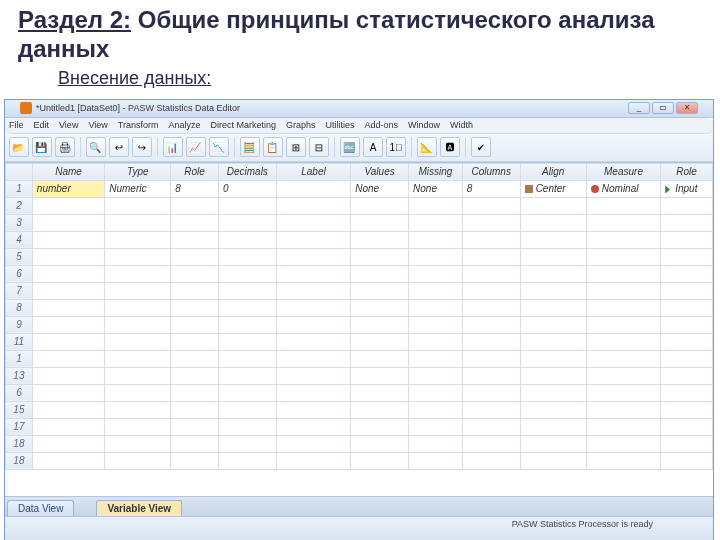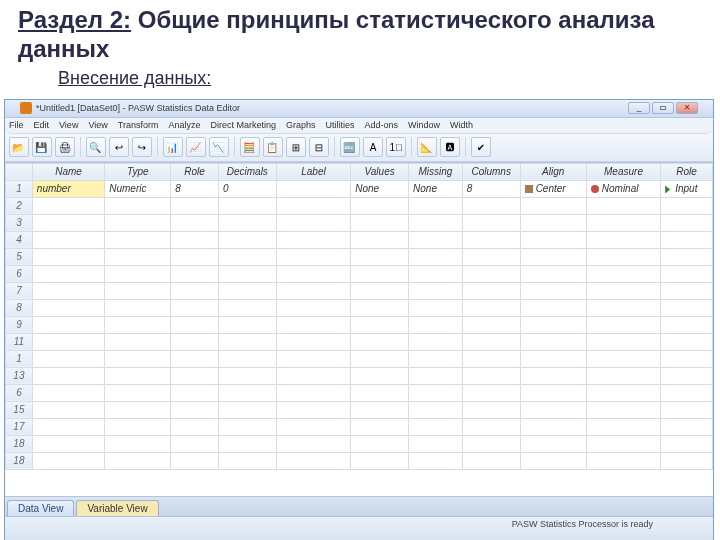--- a/index.html
+++ b/index.html
@@ -25,23 +25,23 @@
   th, td { border: 1px solid #d6dde6; height: 17px; font-size: 10px; color: #333; }
   th { background: linear-gradient(#f2f6fb,#e2eaf4); font-weight: normal; text-align: center; }
   .rowhead { background: linear-gradient(#f2f6fb,#e2eaf4); text-align: center; width: 26px; color: #5a6b83; }
   td { padding: 0 4px; background: #fff; }
   td.sel { background: #fff3b0; }
   .col-name{width:70px}.col-type{width:64px}.col-width{width:46px}.col-dec{width:56px}.col-label{width:72px}.col-values{width:56px}.col-missing{width:52px}.col-columns{width:56px}.col-align{width:64px}.col-measure{width:72px}.col-role{width:50px}
   .cell-icn { display:inline-block; width:8px; height:8px; margin-right:3px; vertical-align:middle; }
   .ic-align { background:#a77c4d; }
   .ic-nom { background:#c54e3e; border-radius:50%; }
   .ic-role { background:#3a7d3a; clip-path: polygon(0 0,70% 50%,0 100%); width:7px; }
-  .view-tabs { height: 20px; background: linear-gradient(#dbe5f2,#c6d5e9); display: flex; align-items: flex-end; border-top: 1px solid #b4c4dd; }
+  .view-tabs { height: 20px; background: linear-gradient(#dbe5f2,#c6d5e9); display: flex; align-items: flex-end; border-top: 1px solid #b4c4dd; gap: 20px; }
   .view-tab { padding: 2px 10px; font-size: 10px; border: 1px solid #9cb3d1; border-bottom: none; margin-left: 2px; background: linear-gradient(#e8f0fb,#d2e0f1); border-radius: 3px 3px 0 0; color:#2a4d7a; }
-  .view-tab.active { background: #f8e9b3; color: #333; }
+  .view-tab.active { background: #f8e9b3; color: #333; font-weight: bold; }
   .status-bar { height: 30px; background: linear-gradient(#e9f0f9,#d6e2f0); font-size: 9px; color: #444; text-align: right; padding: 0 60px 0 0; line-height: 14px; border-top:1px solid #b4c4dd; }
   .taskbar { height: 28px; background: linear-gradient(#5d7ea9,#364f6b); display: flex; align-items: center; padding: 0 4px; gap: 4px; }
   .start-orb { width: 24px; height: 24px; border-radius: 50%; background: radial-gradient(circle at 35% 30%, #a8e2b4, #2b8b3e 60%, #15542a); border:1px solid #144a22; }
   .tb-pin { width: 26px; height: 22px; background: rgba(255,255,255,0.08); border-radius: 2px; display:flex; align-items:center; justify-content:center; font-size:11px; }
   .tb-right { margin-left: auto; display:flex; align-items:center; gap:8px; color:#e8eef7; font-size:9px; padding-right:6px; }
 </style>
 </head>
 <body>
 
 <div class="slide-header">

